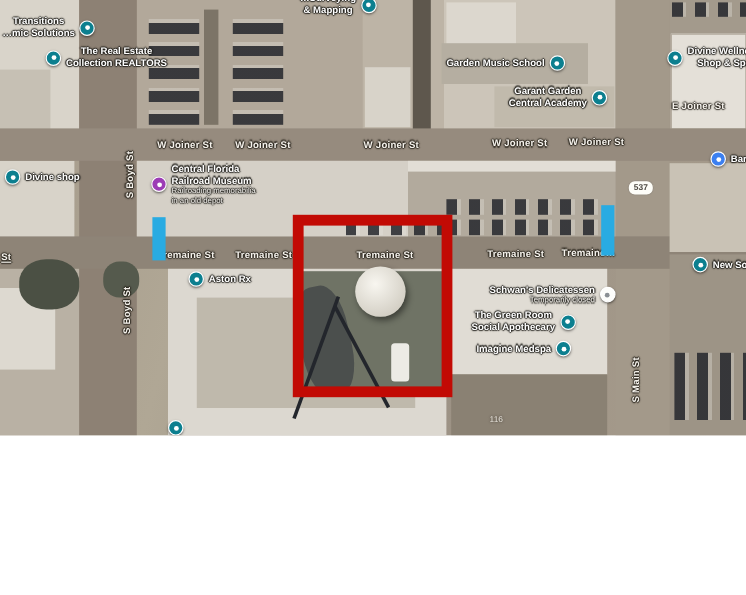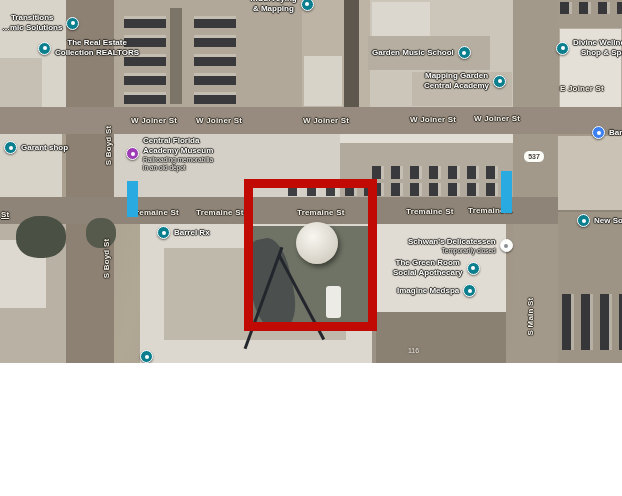--- a/index.html
+++ b/index.html
@@ -134,56 +134,56 @@
     </div>
     <div class="poi rev" style="left:372px;top:46px;">
       <span class="pin"></span>
       <span class="ptxt">
           <span>Garden Music School</span>
         </span>
     </div>
     <div class="poi rev" style="left:424px;top:71px;">
       <span class="pin"></span>
       <span class="ptxt">
-          <span>Mapping Garden</span>
+          <span>Garant Garden</span>
           <span>Central Academy</span>
         </span>
     </div>
     <div class="poi" style="left:556px;top:38px;">
       <span class="pin"></span>
       <span class="ptxt">
           <span>Divine Wellness</span>
           <span>Shop &amp; Spa</span>
         </span>
     </div>
     <div class="poi" style="left:4px;top:141px;">
       <span class="pin"></span>
       <span class="ptxt">
-          <span>Garant shop</span>
+          <span>Divine shop</span>
         </span>
     </div>
     <div class="poi" style="left:126px;top:136px;justify-content:space-between;">
       <span class="pin purple"></span>
       <span class="ptxt" style="align-items:flex-start;">
         <span>Central Florida</span>
-        <span>Academy Museum</span>
+        <span>Railroad Museum</span>
         <span class="desc">Railroading memorabilia</span>
         <span class="desc">in an old depot</span>
       </span>
     </div>
     <div class="poi" style="left:577px;top:214px;">
       <span class="pin"></span>
       <span class="ptxt">
           <span>New Soluti…</span>
         </span>
     </div>
     <div class="poi" style="left:157px;top:226px;">
       <span class="pin"></span>
       <span class="ptxt">
-          <span>Barrel Rx</span>
+          <span>Aston Rx</span>
         </span>
     </div>
     <div class="poi rev" style="left:393px;top:258px;">
       <span class="pin"></span>
       <span class="ptxt">
           <span>The Green Room</span>
           <span>Social Apothecary</span>
         </span>
     </div>
     <div class="poi rev" style="left:408px;top:237px;">

